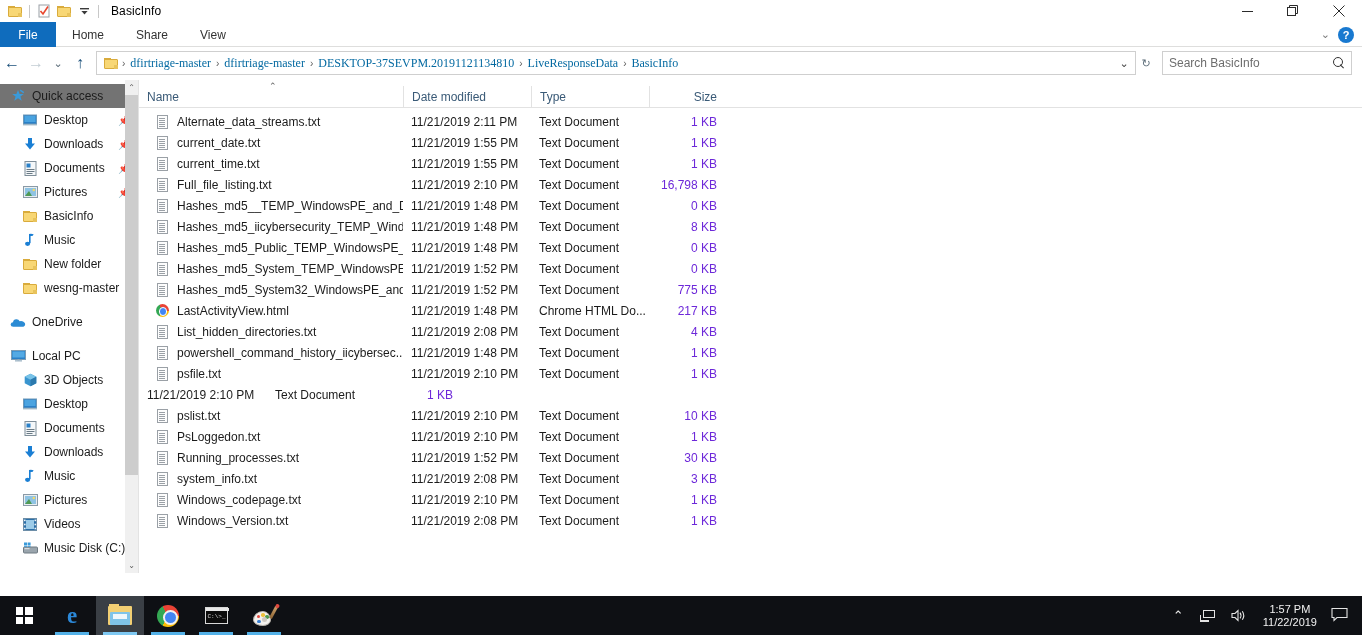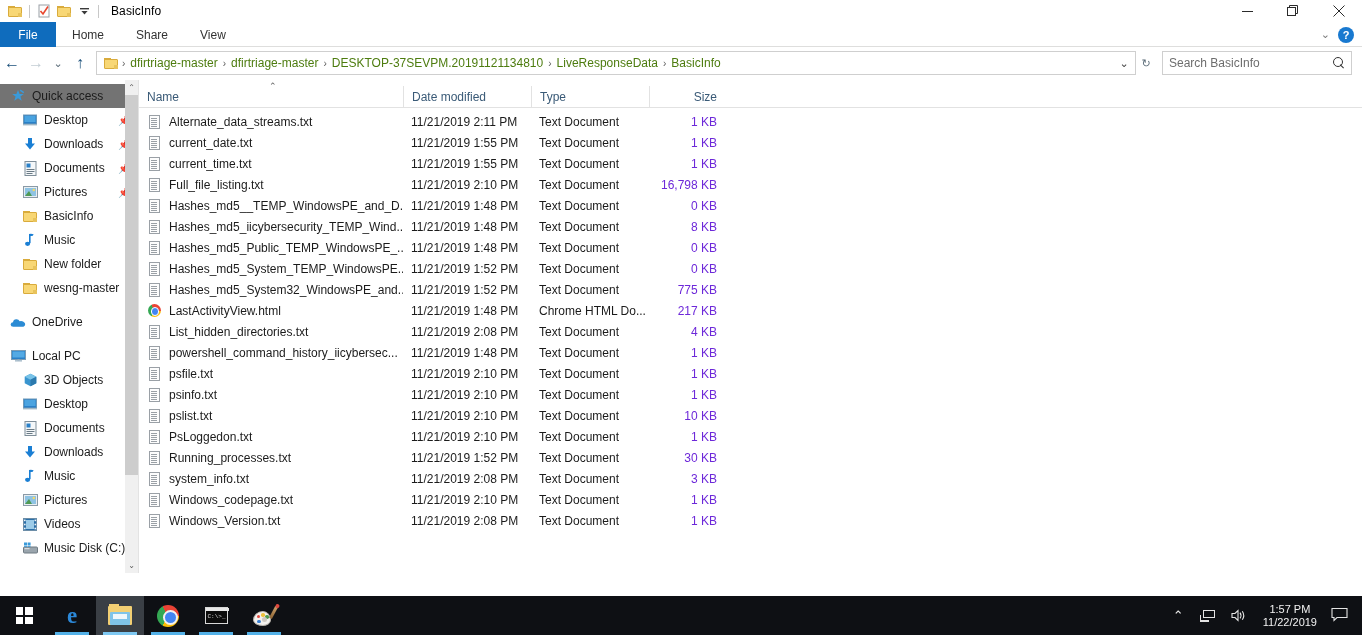--- a/index.html
+++ b/index.html
@@ -82,21 +82,21 @@
   }
   .navbtn.disabled { color:#c3cdd4; }
   .navbtn.small { width:20px; font-size:11px; color:#5a6b78; }
   .addrbox {
     flex:1; height:24px; margin-left:4px; background:#fff;
     border:1px solid #cfcfcf; display:flex; align-items:center;
     padding-left:4px; position:relative;
   }
   .crumbs { display:flex; align-items:center; height:22px; overflow:hidden; }
   .crumb {
-    font-size:12px; color:#4d7c0f; padding:0 4px; white-space:nowrap;
+    font-size:12px; color:#0369a1; padding:0 4px; white-space:nowrap;font-family:Liberation Serif, serif;
   }
   .crumb-sep { color:#5d5d5d; font-size:10px; padding:0 1px; }
   .addr-right {
     margin-left:auto; display:flex; align-items:center; height:22px;
   }
   .addr-right .ab {
     width:22px; height:22px; display:flex; align-items:center; justify-content:center;
     font-size:11px; color:#444;
   }
   .refresh { font-size:13px; color:#333; }
@@ -182,21 +182,21 @@
   .ch-name { width:264px; }
   .ch-date { width:128px; }
   .ch-type { width:118px; }
   .ch-size { width:78px; justify-content:flex-end; padding-right:10px; }
 
   .rows { position:absolute; left:0; top:31px; width:100%; }
   .row {
     height:21px; display:flex; align-items:center; font-size:12px; color:#1b1b1b;
   }
   .cell-name {
-    width:264px; display:flex; align-items:center; padding-left:8px;
+    width:264px; display:flex; align-items:center; padding-left:16px;
     white-space:nowrap; overflow:hidden;
   }
   .cell-name .fico { width:14px; height:16px; margin-right:8px; flex:0 0 14px; display:flex; align-items:center; justify-content:center;}
   .cell-date { width:128px; padding-left:8px; color:#1b1b1b; white-space:nowrap; }
   .cell-type { width:118px; padding-left:8px; color:#1b1b1b; white-space:nowrap; overflow:hidden; }
   .cell-size { width:78px; text-align:right; padding-right:10px; color:#6d28d9; white-space:nowrap; }
 
   
   .txticon { position:relative; width:11px; height:14px; }
   .txticon .pg {
@@ -938,33 +938,20 @@
                   <span class="ln" style="top: 11px;"></span>
                 </span>
               </span>
               <span>psfile.txt</span>
             </div>
             <div class="cell-date">11/21/2019 2:10 PM</div>
             <div class="cell-type">Text Document</div>
             <div class="cell-size">1 KB</div>
           </div>
           <div class="row">
-            <div class="cell-name">
-              <span class="fico">
-                <span class="txticon">
-                  <span class="pg"></span>
-                  <span class="ln" style="top: 3px;"></span>
-                  <span class="ln" style="top: 5px;"></span>
-                  <span class="ln" style="top: 7px;"></span>
-                  <span class="ln" style="top: 9px;"></span>
-                  <span class="ln" style="top: 11px;"></span>
-                </span>
-              </span>
-              <span>psinfo.txt</span>
-            </div>
             <div class="cell-date">11/21/2019 2:10 PM</div>
             <div class="cell-type">Text Document</div>
             <div class="cell-size">1 KB</div>
           </div>
           <div class="row">
             <div class="cell-name">
               <span class="fico">
                 <span class="txticon">
                   <span class="pg"></span>
                   <span class="ln" style="top: 3px;"></span>

